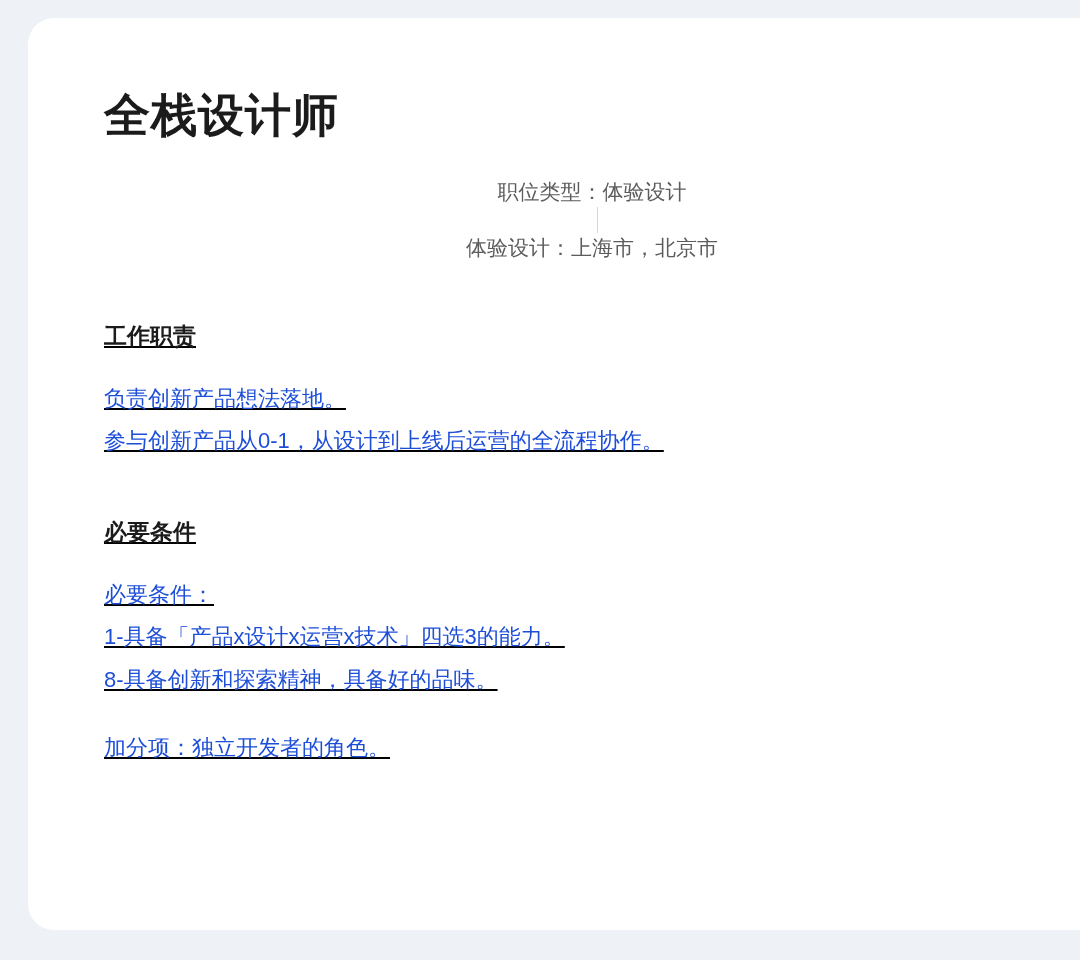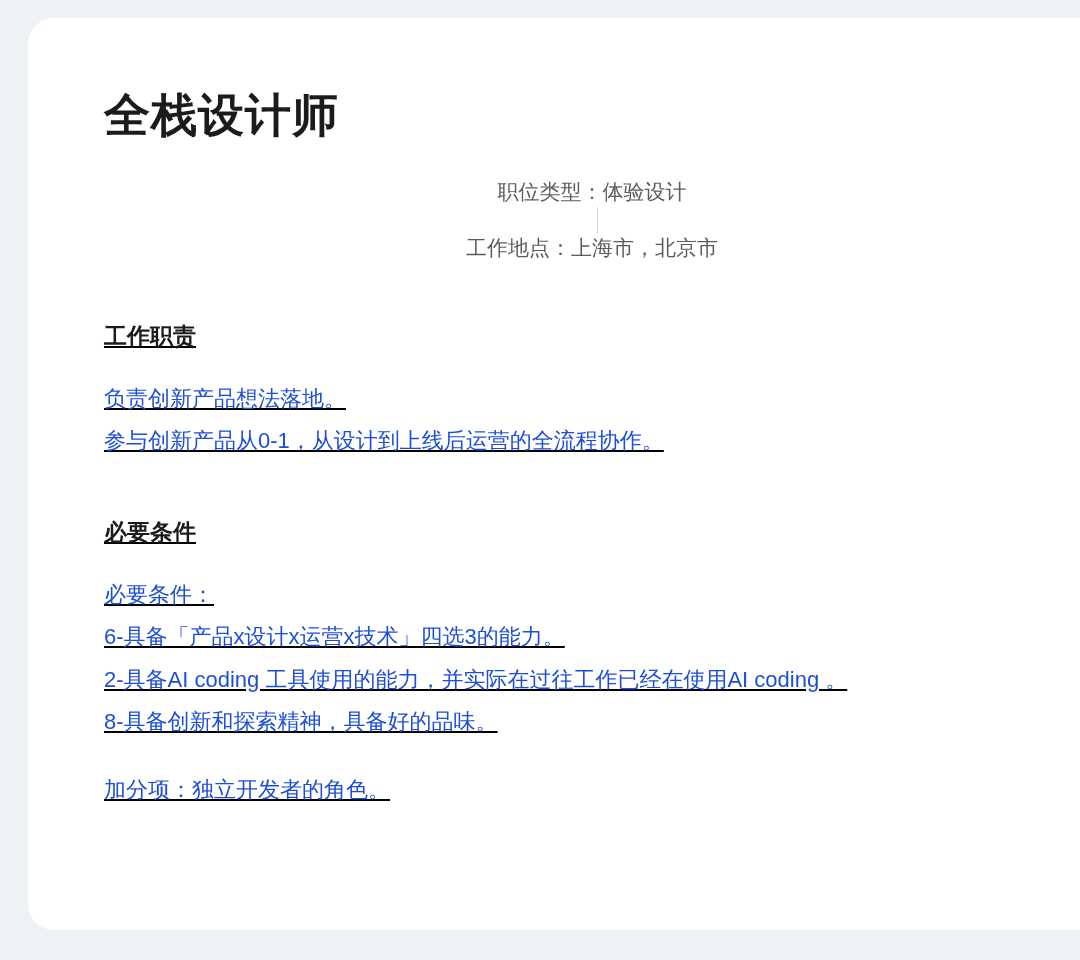--- a/index.html
+++ b/index.html
@@ -90,37 +90,36 @@
 
 <div class="page">
   <div class="card">
     <div class="content">
 
       <h1 class="job-title">全栈设计师</h1>
 
       <div class="meta-row">
         <span class="meta-item">职位类型：体验设计</span>
         <span class="meta-sep"></span>
-        <span class="meta-item">工作地点：上海市，北京市</span>
+        <span class="meta-item">体验设计：上海市，北京市</span>
       </div>
 
       <div class="section-block">
         <h2 class="section-heading">工作职责</h2>
         <div class="body-lines">
           <div class="para">负责创新产品想法落地。</div>
           <div class="para">参与创新产品从0-1，从设计到上线后运营的全流程协作。</div>
         </div>
       </div>
 
       <div class="section-block section-qual">
         <h2 class="section-heading">必要条件</h2>
         <div class="body-lines">
           <div class="para">必要条件：</div>
-          <div class="para">6-具备「产品x设计x运营x技术」四选3的能力。</div>
-          <div class="para">2-具备AI coding 工具使用的能力，并实际在过往工作已经在使用AI coding 。</div>
+          <div class="para">1-具备「产品x设计x运营x技术」四选3的能力。</div>
           <div class="para">8-具备创新和探索精神，具备好的品味。</div>
           <div class="spacer-line"></div>
           <div class="para">加分项：独立开发者的角色。</div>
         </div>
       </div>
 
     </div>
   </div>
 </div>
 

